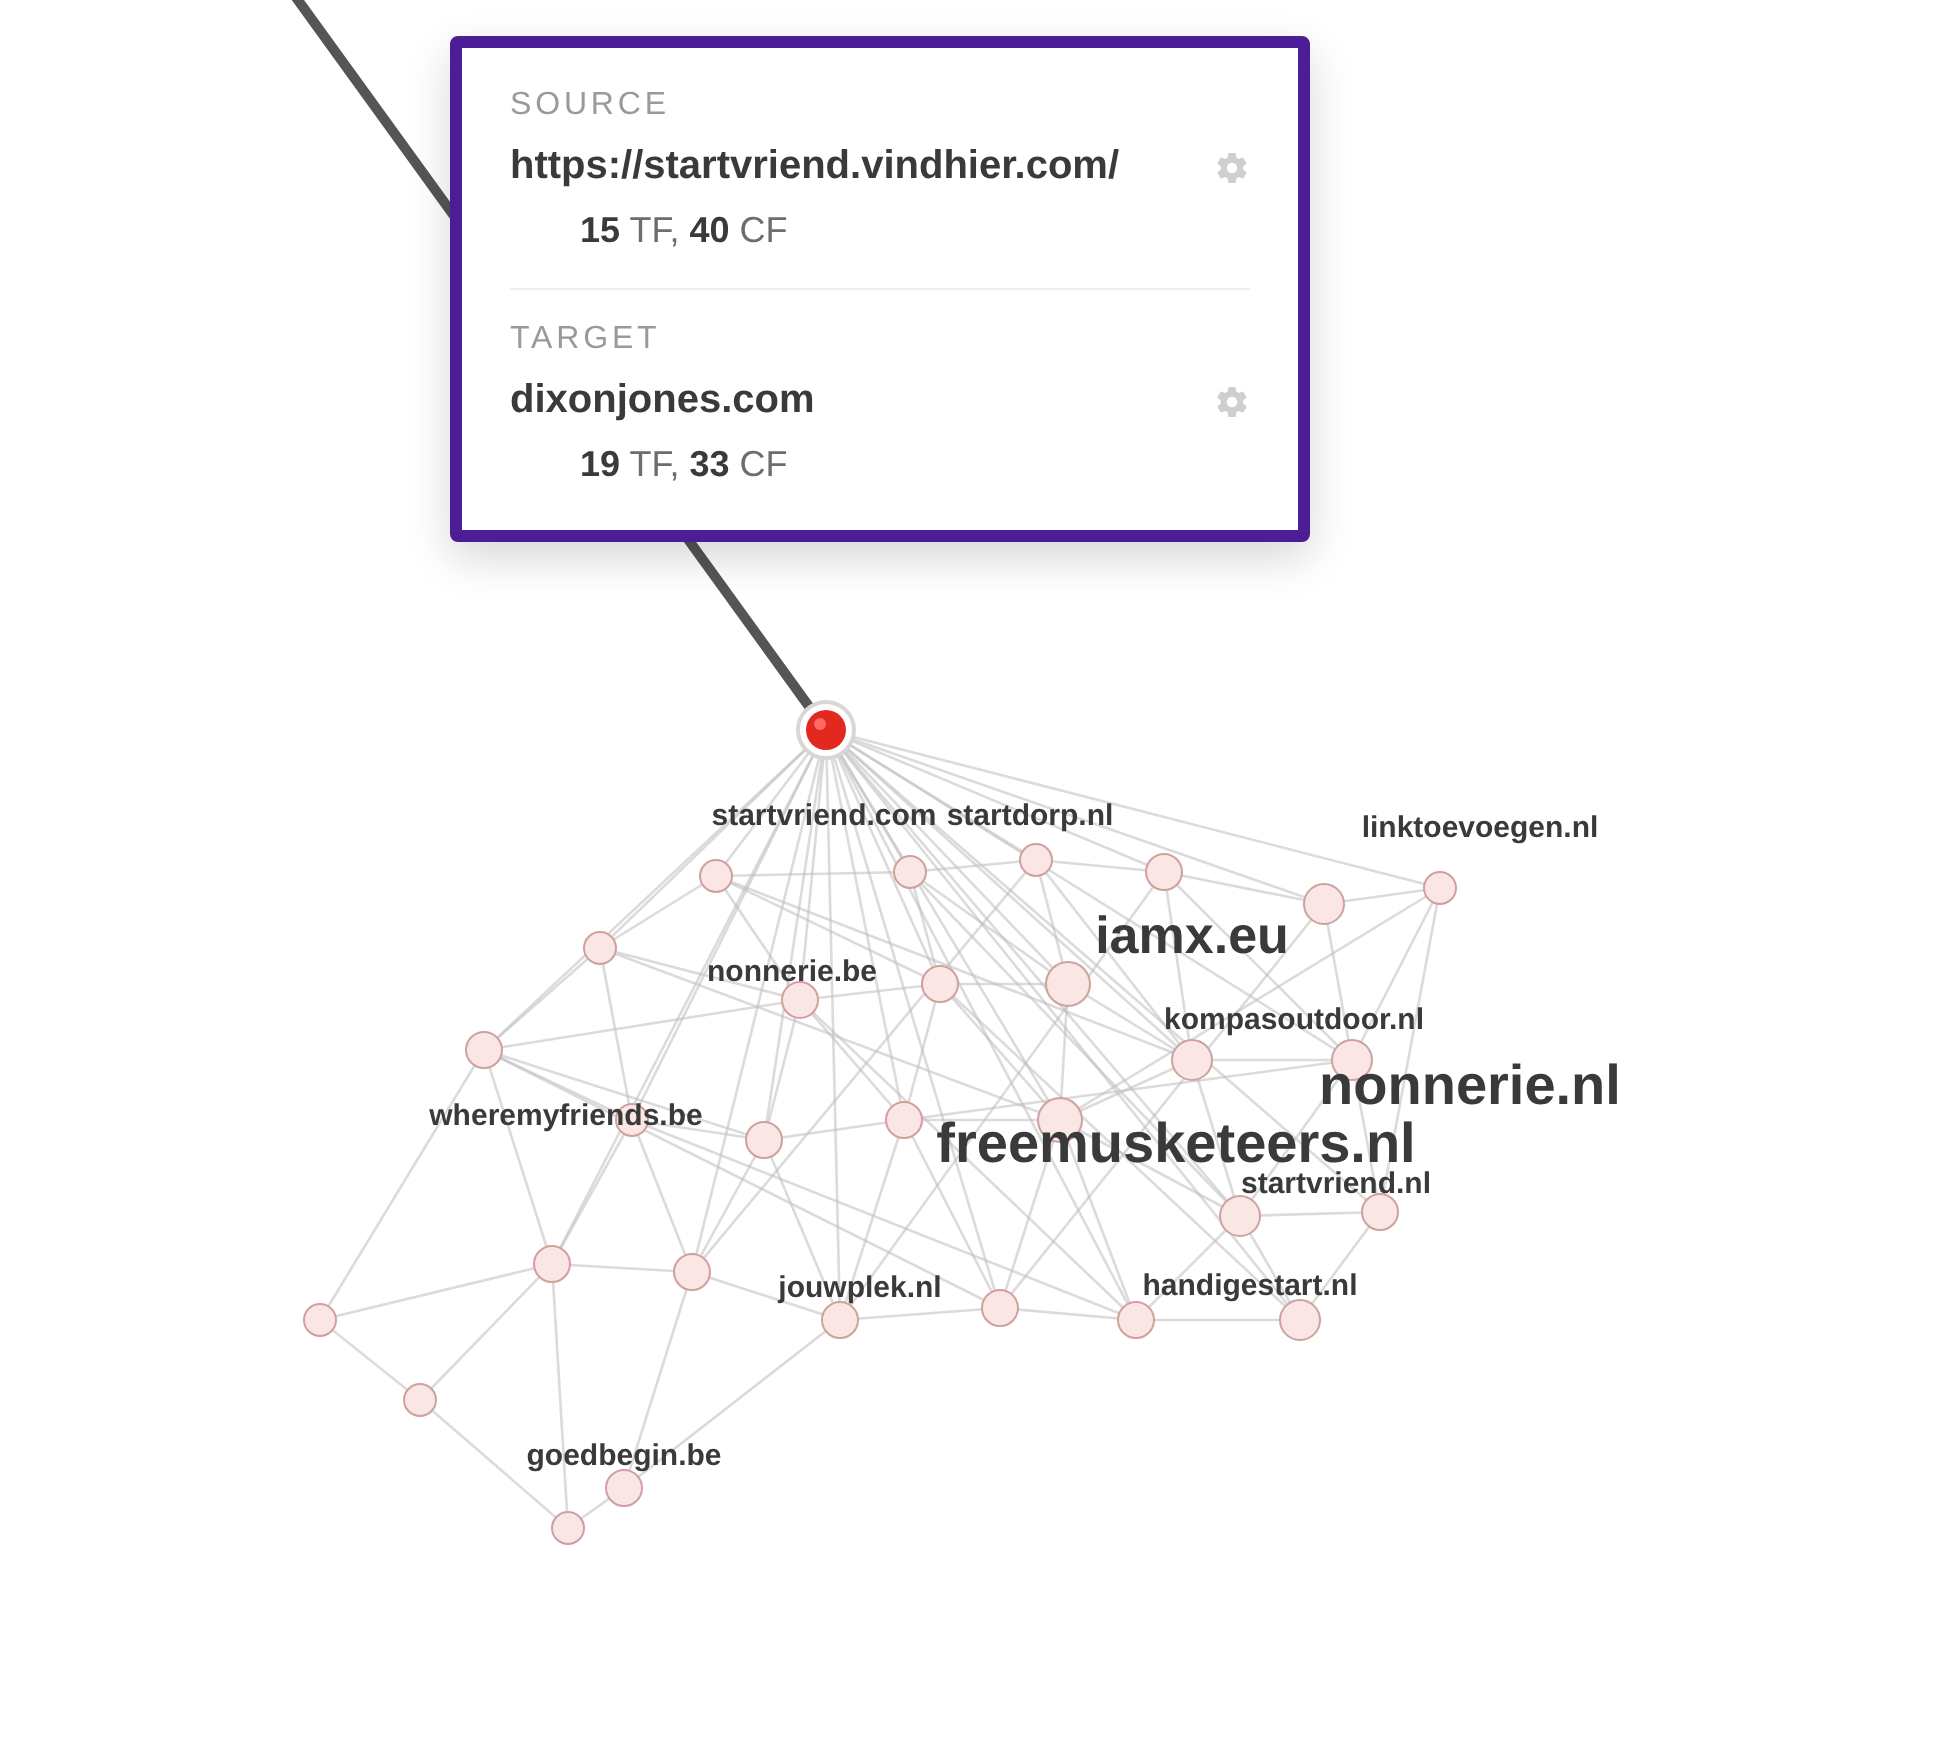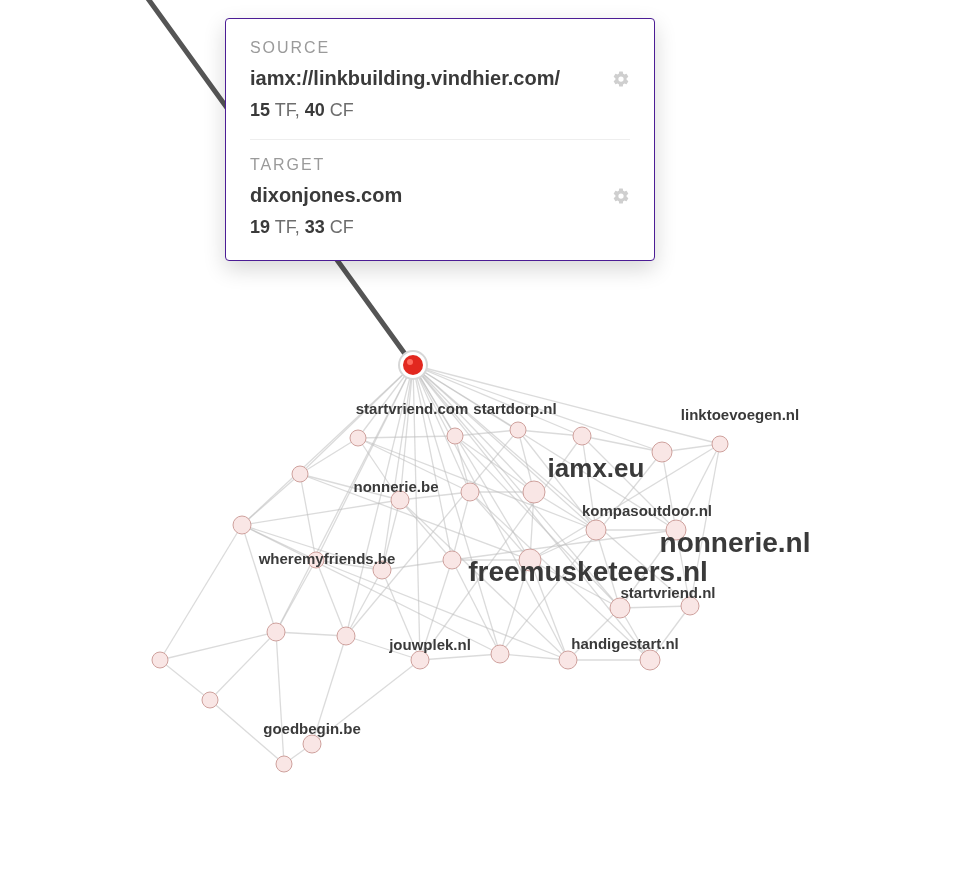--- a/index.html
+++ b/index.html
@@ -21,21 +21,21 @@
     inset: 0;
     width: 972px;
     height: 869px;
   }
   .tooltip {
     position: absolute;
     left: 225px;
     top: 18px;
     width: 430px;
     background: #ffffff;
-    border: 1px solid #4c1d95;
+    border: 6px solid #4c1d95;
     border-radius: 4px;
     box-shadow: 0 8px 22px rgba(0,0,0,0.16);
     padding: 20px 24px 22px 24px;
     box-sizing: border-box;
   }
   .tooltip hr {
     border: none;
     border-top: 1px solid #eeeeee;
     margin: 18px 0 16px 0;
   }
@@ -60,20 +60,21 @@
     width: 18px;
     height: 18px;
     fill: #cfcfcf;
     flex: 0 0 auto;
     cursor: pointer;
   }
   .tt-metrics {
     margin-top: 10px;
     font-size: 18px;
     color: #3a3a3a;
+    margin-left: 35px;
   }
   .tt-metrics .val {
     font-weight: 700;
   }
   .tt-metrics .unit {
     font-weight: 400;
     color: #6d6d6d;
   }
   
   .node-label {
@@ -245,32 +246,32 @@
       <circle cx="410" cy="362" r="3" fill="#ff6b5e"></circle>
     </g>
   </svg>
 
   <div class="node-label sz-s" style="left:412px; top:408px;">startvriend.com</div>
   <div class="node-label sz-s" style="left:515px; top:408px;">startdorp.nl</div>
   <div class="node-label sz-s" style="left:740px; top:414px;">linktoevoegen.nl</div>
   <div class="node-label sz-s" style="left:396px; top:486px;">nonnerie.be</div>
   <div class="node-label sz-l" style="left:580px; top:468px;margin-left:16px;">iamx.eu</div>
   <div class="node-label sz-s" style="left:647px; top:510px;">kompasoutdoor.nl</div>
-  <div class="node-label sz-s" style="left:283px; top:558px;margin-left:44px;">wheremyfriends.be</div>
+  <div class="node-label sz-s" style="left:283px; top:558px;">wheremyfriends.be</div>
   <div class="node-label sz-xl" style="left:735px; top:543px;">nonnerie.nl</div>
   <div class="node-label sz-xl" style="left:588px; top:572px;">freemusketeers.nl</div>
   <div class="node-label sz-s" style="left:668px; top:592px;">startvriend.nl</div>
   <div class="node-label sz-s" style="left:430px; top:644px;">jouwplek.nl</div>
   <div class="node-label sz-s" style="left:625px; top:643px;">handigestart.nl</div>
   <div class="node-label sz-s" style="left:312px; top:728px;">goedbegin.be</div>
 
   <div class="tooltip">
     <div class="tt-label">SOURCE</div>
     <div class="tt-row">
-      <div class="tt-url">iamx://linkbuilding.vindhier.com/</div>
+      <div class="tt-url">https://startvriend.vindhier.com/</div>
       <svg class="tt-gear" viewBox="0 0 24 24">
         <path d="M19.4 13a7.6 7.6 0 0 0 .06-1 7.6 7.6 0 0 0-.06-1l2.1-1.6a.5.5 0 0 0 .12-.64l-2-3.46a.5.5 0 0 0-.6-.22l-2.47 1a7.3 7.3 0 0 0-1.73-1l-.37-2.63A.5.5 0 0 0 14 2h-4a.5.5 0 0 0-.49.42L9.14 5a7.3 7.3 0 0 0-1.73 1l-2.47-1a.5.5 0 0 0-.6.22l-2 3.46a.5.5 0 0 0 .12.64L4.56 11a7.6 7.6 0 0 0-.06 1 7.6 7.6 0 0 0 .06 1l-2.1 1.6a.5.5 0 0 0-.12.64l2 3.46a.5.5 0 0 0 .6.22l2.47-1a7.3 7.3 0 0 0 1.73 1l.37 2.63A.5.5 0 0 0 10 22h4a.5.5 0 0 0 .49-.42l.37-2.63a7.3 7.3 0 0 0 1.73-1l2.47 1a.5.5 0 0 0 .6-.22l2-3.46a.5.5 0 0 0-.12-.64ZM12 15.5A3.5 3.5 0 1 1 15.5 12 3.5 3.5 0 0 1 12 15.5Z"></path>
       </svg>
     </div>
     <div class="tt-metrics">
       <span class="val">15</span>
       <span class="unit">TF,</span>
       <span class="val">40</span>
       <span class="unit">CF</span>
     </div>

